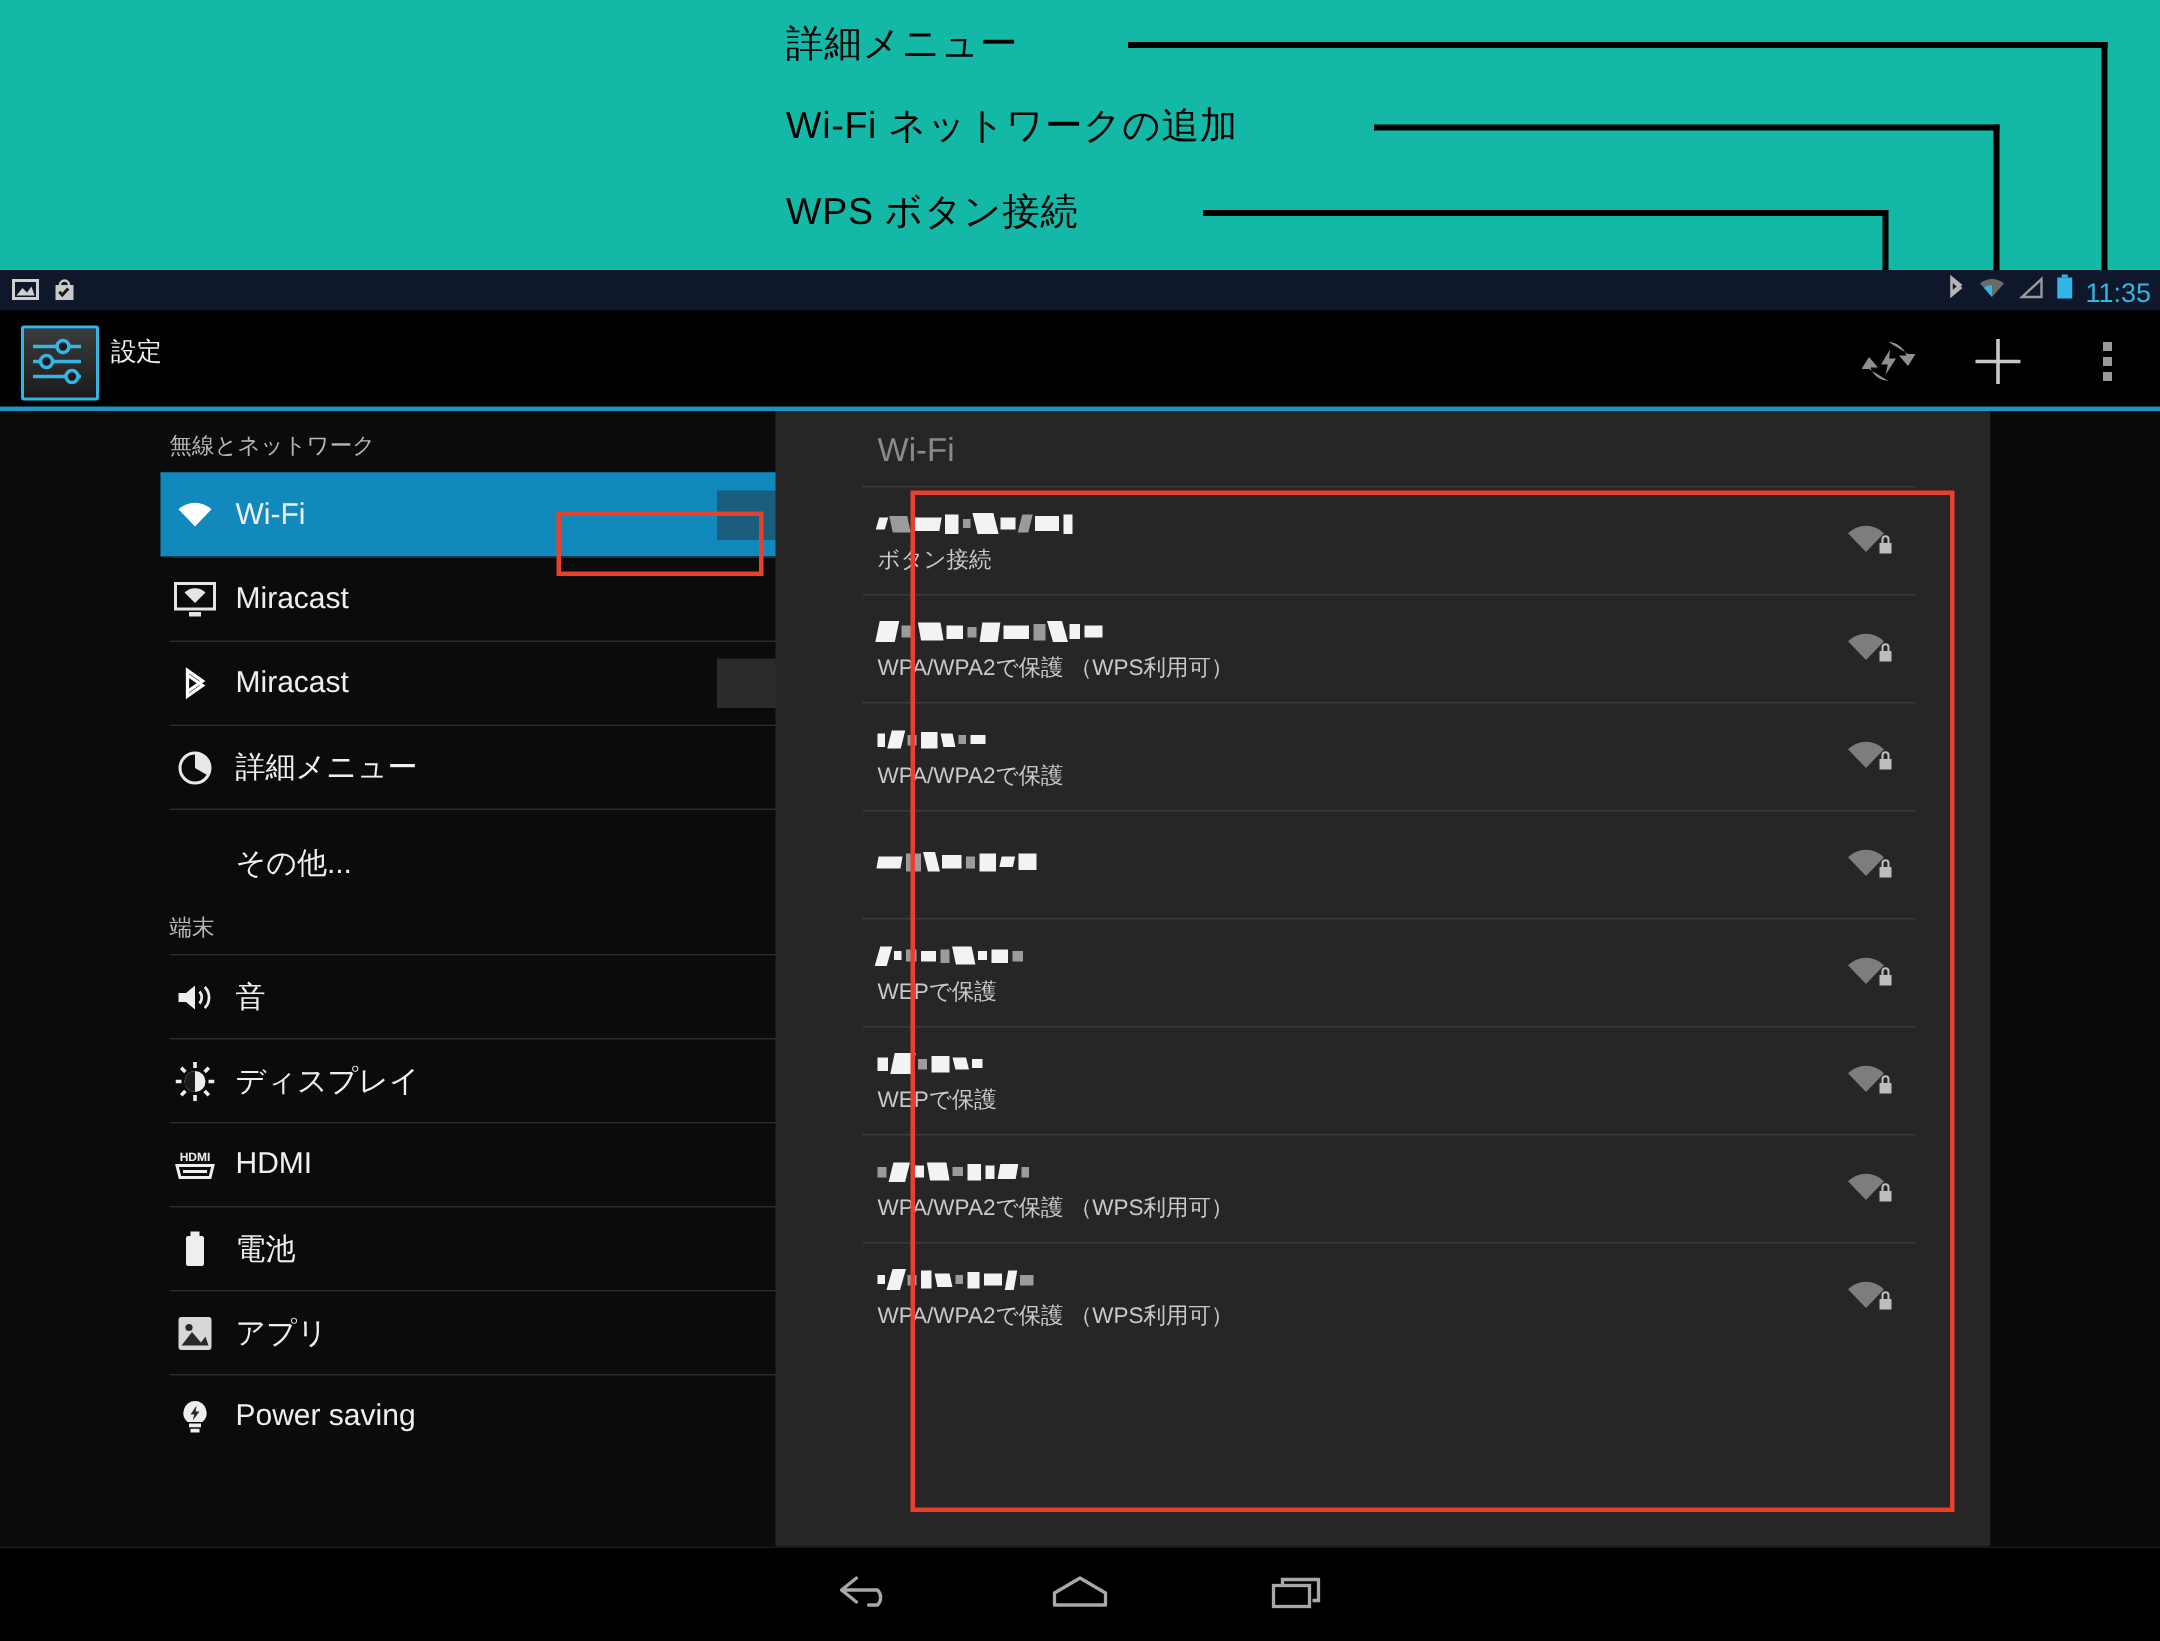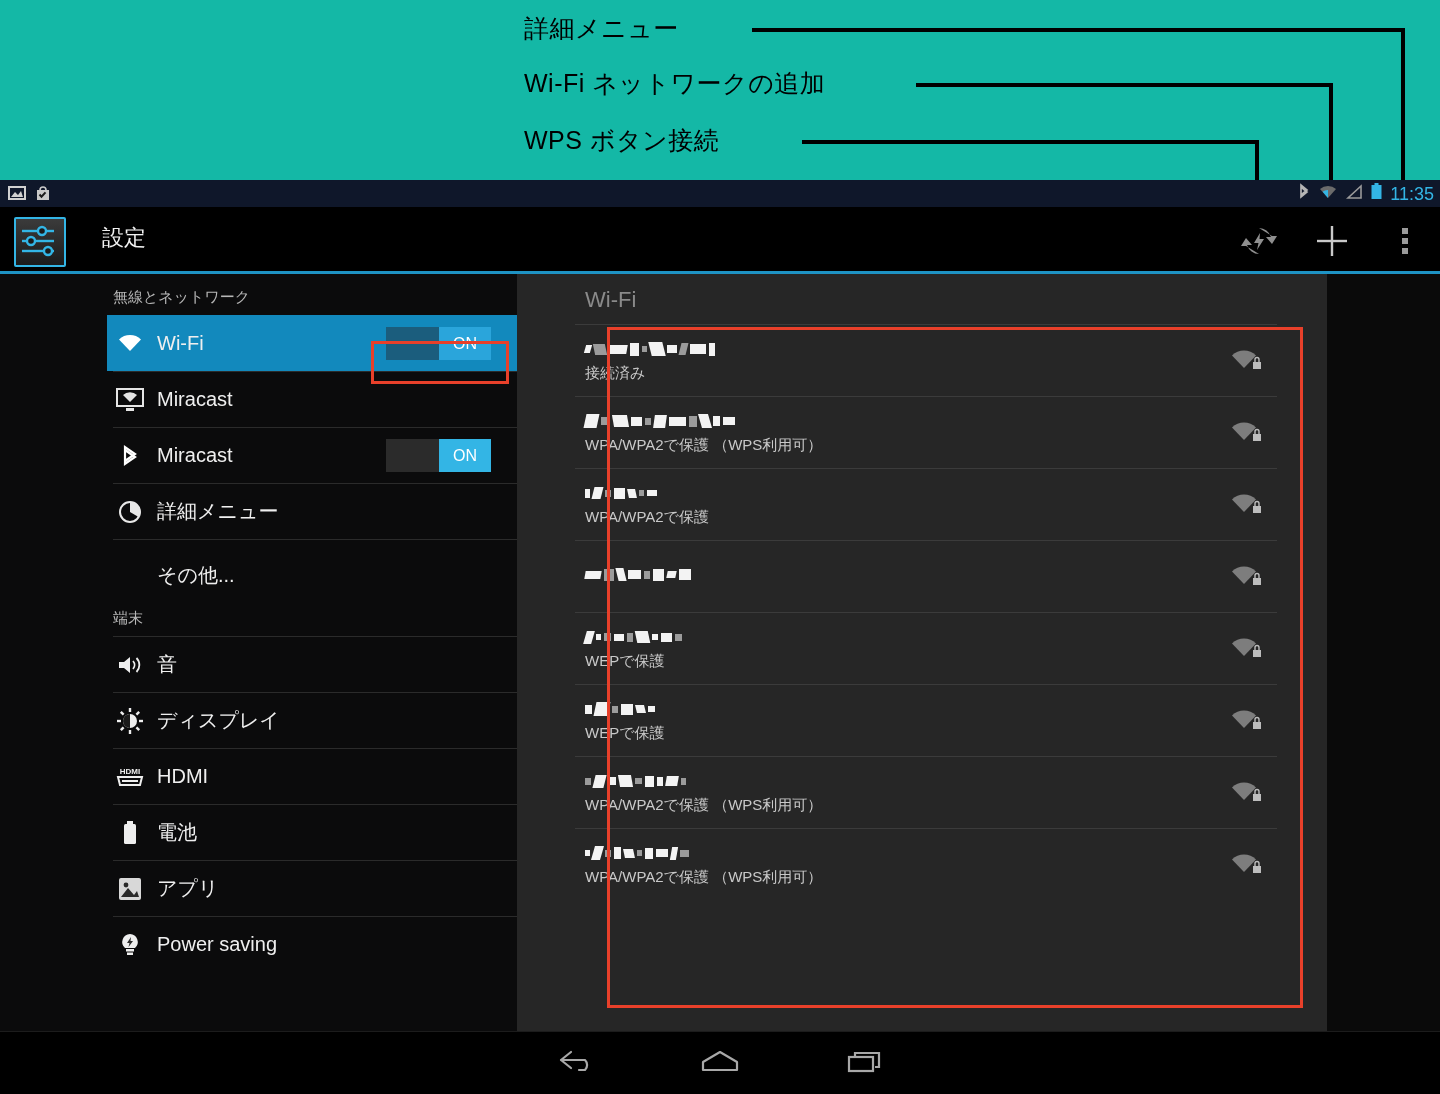--- a/index.html
+++ b/index.html
@@ -50,36 +50,35 @@
     background:#000000;
     border-bottom:3px solid #1e93c4;
   }
   #app-icon{
     position:absolute;left:14px;top:10px;width:48px;height:46px;
     background:linear-gradient(#3b3b3b,#1b1b1b);
     border:2px solid #33b5e5;border-radius:2px;
   }
   #app-title{
     position:absolute;left:74px;top:16px;
-    color:#f2f2f2;font-size:22px;
+    color:#f2f2f2;font-size:17px;
     font-family:Liberation Mono, monospace;
-    margin-left:28px;
   }
   .ab-action{
     position:absolute;top:16px;width:48px;height:40px;
     display:flex;align-items:center;justify-content:center;
   }
 
   
   #content{
     position:absolute;left:0;top:94px;width:1440px;height:757px;
     background:#0a0a0a;
   }
   #leftpane{
-    position:absolute;left:0;top:0;width:517px;height:757px;
+    position:absolute;left:0;top:0;width:609px;height:757px;
     background:#0b0b0c;
   }
   #rightpane{
     position:absolute;left:517px;top:0;width:810px;height:757px;
     background:#262626;
   }
   #farright{
     position:absolute;left:1327px;top:0;width:113px;height:757px;
     background:#0a0a0a;
   }
@@ -404,21 +403,21 @@
             <i class="blob d" style="width:12px;height:11px;transform:skewX(12deg);"></i>
             <i class="blob" style="width:18px;height:9px;transform:skewX(-10deg);"></i>
             <i class="blob" style="width:9px;height:13px;"></i>
             <i class="blob d" style="width:5px;height:6px;"></i>
             <i class="blob" style="width:14px;height:14px;transform:skewX(14deg);"></i>
             <i class="blob" style="width:10px;height:8px;"></i>
             <i class="blob d" style="width:7px;height:12px;transform:skewX(-14deg);"></i>
             <i class="blob" style="width:16px;height:10px;"></i>
             <i class="blob" style="width:6px;height:13px;"></i>
           </span>
-          <span class="net-sub">接続済み</span>
+          <span class="net-sub">ボタン接続</span>
           <span class="net-sig">
             <svg width="34" height="28" viewBox="0 0 34 28">
                 <path d="M15 21 L3 8.5 A17 17 0 0 1 27 8.5 Z" fill="#7d7d7d"></path>
                 <rect x="24" y="15" width="8" height="7" fill="#bdbdbd"></rect>
                 <path d="M26 15 v-2.5 a2 2 0 0 1 4 0 V15" fill="none" stroke="#bdbdbd" stroke-width="1.4"></path>
               </svg>
           </span>
         </div>
 
         <div class="net-row">

